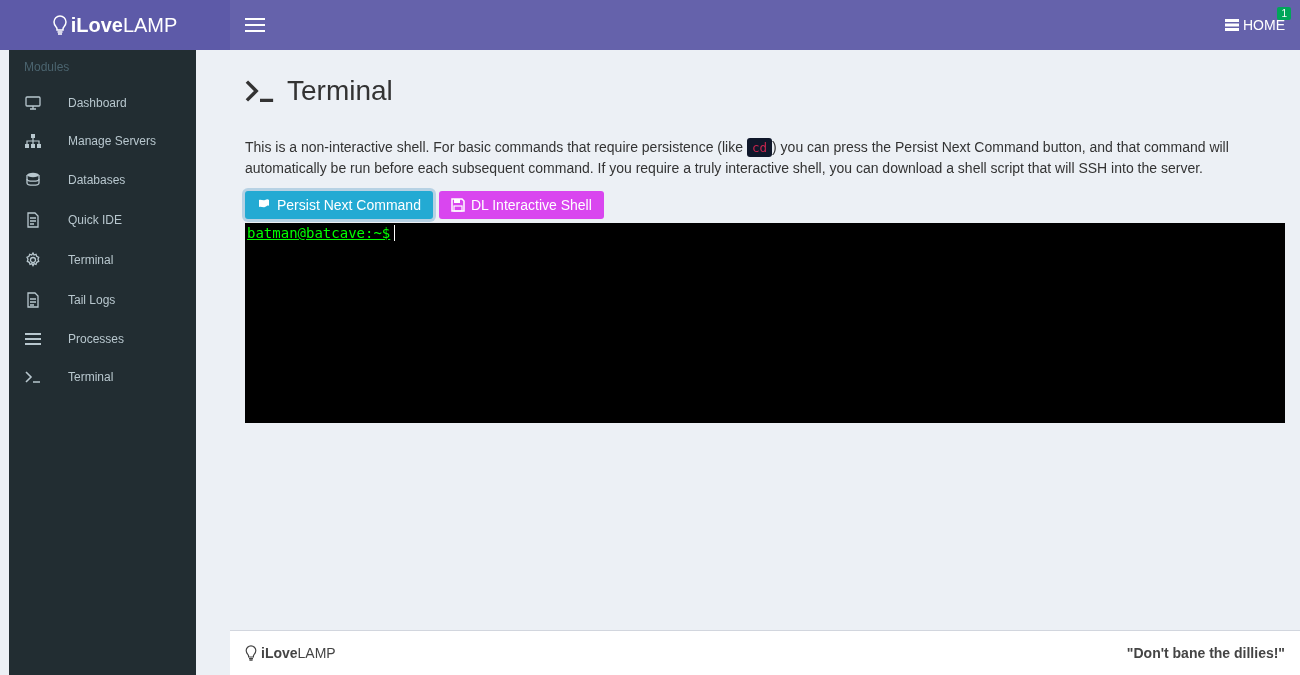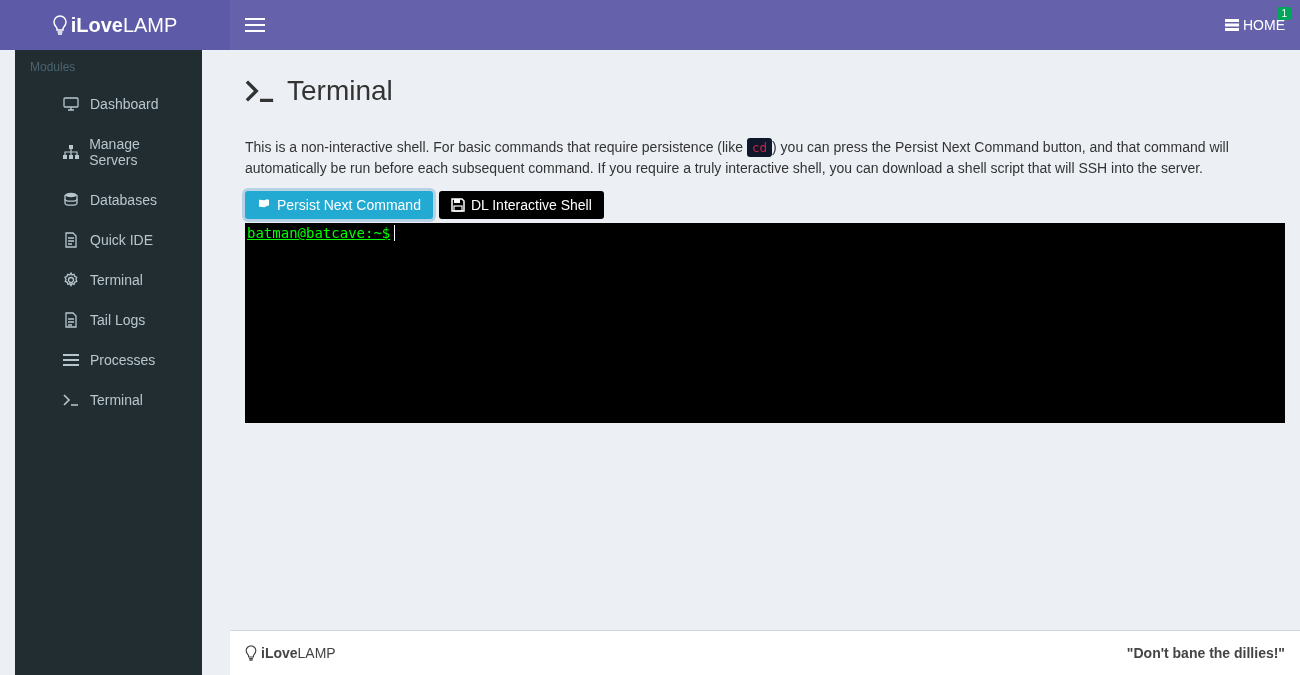--- a/index.html
+++ b/index.html
@@ -57,41 +57,40 @@
     top: -10px; right: -6px;
     background: #00a65a;
     color: #fff;
     font-size: 10px;
     padding: 1px 4px;
     border-radius: 2px;
   }
   
   .sidebar {
     position: absolute;
-    top: 50px; left: 15px; bottom: 0;
+    top: 50px; left: 9px; bottom: 0;
     width: 187px;
     background: #222d32;
     color: #b8c7ce;
   }
   .sidebar .section-header {
     padding: 10px 15px;
     color: #4b646f;
     font-size: 12px;
   }
   .sidebar ul { list-style: none; }
   .sidebar li a {
     display: flex;
     align-items: center;
-    gap: 10px;
+    gap: 26px;
     padding: 12px 15px;
     color: #b8c7ce;
     text-decoration: none;
-    font-size: 14px;
+    font-size: 12px;
     cursor: pointer;
-    margin-left: 32px;
   }
   .sidebar .icon { width: 18px; display:inline-flex; justify-content:center; }
   
   .content-wrapper {
     position: absolute;
     top: 50px; left: 230px; right: 0; bottom: 45px;
     background: #ecf0f5;
     padding: 15px;
     overflow: auto;
   }
@@ -126,21 +125,21 @@
     border: none;
     color: #fff;
     padding: 6px 12px;
     border-radius: 3px;
     font-size: 14px;
     display: inline-flex;
     align-items: center;
     gap: 6px;
     cursor: pointer;
   }
-  .btn-primary { background: #000000; }
+  .btn-primary { background: #d946ef; }
   .btn-highlight { background: #23aad3; box-shadow: 0 0 0 3px rgba(60,141,188,0.3); }
   .terminal-box {
     margin-top: 4px;
     background: #000;
     color: #fff;
     min-height: 200px;
     padding: 2px 2px;
     font-family: Menlo, Consolas, monospace;
     font-size: 14px;
     display:flex;

